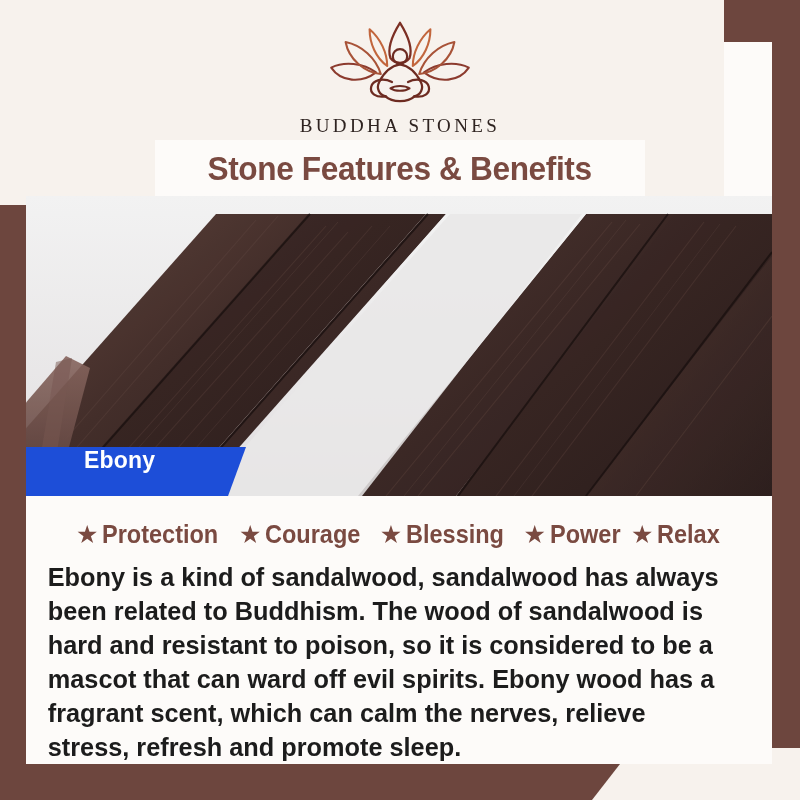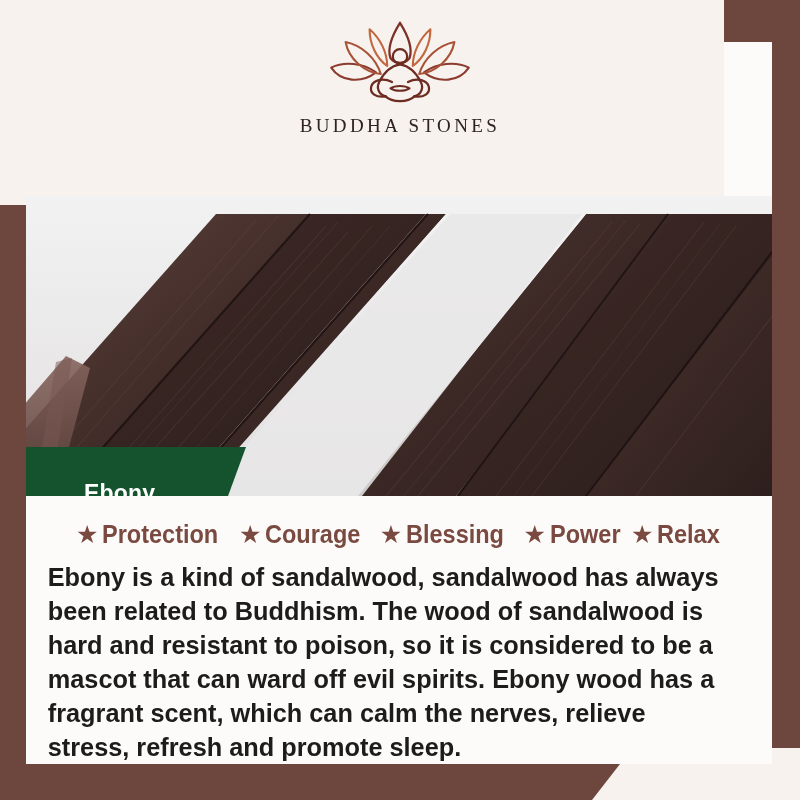--- a/index.html
+++ b/index.html
@@ -80,23 +80,23 @@
     width:746px; height:300px;
     background:#ffffff;
     overflow:hidden;
   }
   #hero svg { display:block; width:100%; height:100%; }
 
   
   #ebony-tag {
     position:absolute; left:26px; top:447px;
     width:220px; height:60px;
-    background:#14532d;
+    background:#1d4ed8;
     clip-path: polygon(0 0, 100% 0, calc(100% - 22px) 100%, 0 100%);
-    display:flex; align-items:flex-end;
+    display:flex; align-items:flex-start;
   }
   #ebony-label {
     margin-left:58px;
     color:#ffffff; font-weight:bold;
     font-size:23px; letter-spacing:0.2px;
     font-family:"Liberation Sans", sans-serif;
   }
 
   
   #content {
@@ -177,20 +177,23 @@
             <path d="M118 98 C130 100 138 94 136 86 C134 78 122 74 110 80" stroke="#6d2b21" stroke-width="2.8"></path>
             <path d="M82 98 C90 106 110 106 118 98" stroke="#6d2b21" stroke-width="2.8"></path>
 
             <path d="M88 88 C94 84 106 84 112 88 C106 92 94 92 88 88 Z" stroke="#6d2b21" stroke-width="2.4"></path>
           </g>
         </svg>
       </span>
       <div id="brand-name">BUDDHA STONES</div>
     </div>
 
+    <div id="title-strip">
+      <div id="page-title">Stone Features &amp; Benefits</div>
+    </div>
   </div>
 
   <div id="hero">
     <svg viewBox="0 0 746 300" preserveAspectRatio="none" xmlns="http://www.w3.org/2000/svg">
       <defs>
         <linearGradient id="gWoodA" x1="0" y1="0" x2="1" y2="1">
           <stop offset="0%" stop-color="#4a3330"></stop>
           <stop offset="45%" stop-color="#3a2724"></stop>
           <stop offset="100%" stop-color="#2c1e1d"></stop>
         </linearGradient>

